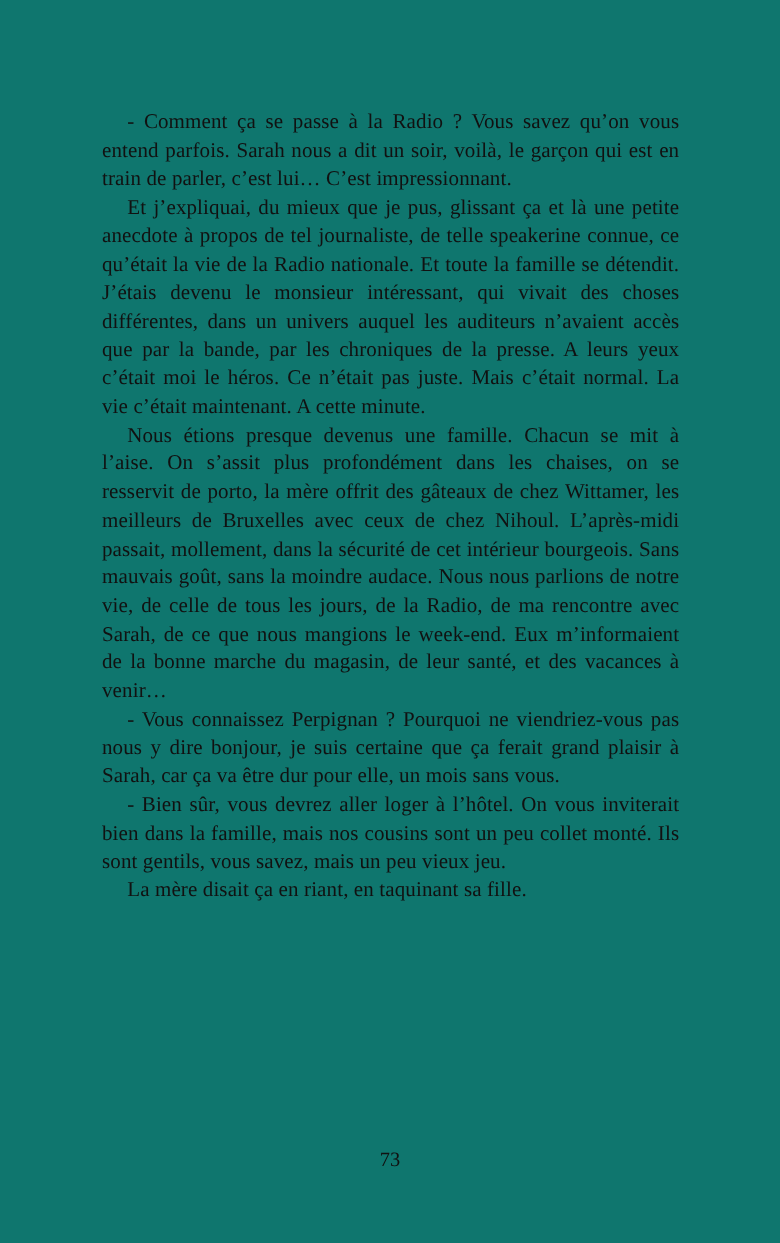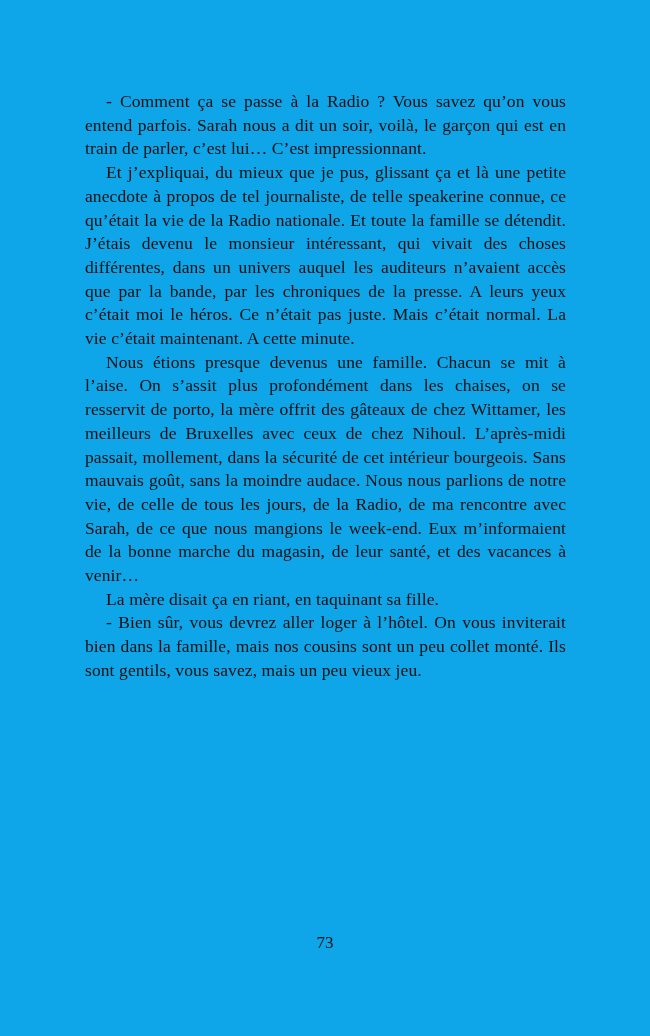--- a/index.html
+++ b/index.html
@@ -11,52 +11,53 @@
     width: 650px;
     height: 1036px;
     position: relative;
     font-family: "Liberation Serif", "DejaVu Serif", serif;
     color: #111111;
     overflow: hidden;
   }
   .page {
     position: absolute;
     inset: 0;
-    background: #0ea5e9;
+    background: #0f766e;
   }
   .text-block {
     position: absolute;
     left: 85px;
     top: 90px;
     width: 481px;
     text-align: justify;
     font-size: 17.5px;
     line-height: 23.7px;
     letter-spacing: 0.1px;
   }
   .text-block p {
     margin: 0;
     padding: 0;
     text-indent: 21px;
   }
   .page-number {
     position: absolute;
     left: 0;
     right: 0;
-    top: 931px;
+    top: 955px;
     text-align: center;
     font-size: 17px;
     line-height: 24px;
   }
 </style>
 </head>
 <body>
 
 <div class="page">
   <div class="text-block">
       <p>- Comment ça se passe à la Radio ? Vous savez qu’on vous entend parfois. Sarah nous a dit un soir, voilà, le garçon qui est en train de parler, c’est lui… C’est impressionnant.</p>
       <p>Et j’expliquai, du mieux que je pus, glissant ça et là une petite anecdote à propos de tel journaliste, de telle speakerine connue, ce qu’était la vie de la Radio nationale. Et toute la famille se détendit. J’étais devenu le monsieur intéressant, qui vivait des choses différentes, dans un univers auquel les auditeurs n’avaient accès que par la bande, par les chroniques de la presse. A leurs yeux c’était moi le héros. Ce n’était pas juste. Mais c’était normal. La vie c’était maintenant. A cette minute.</p>
       <p>Nous étions presque devenus une famille. Chacun se mit à l’aise. On s’assit plus profondément dans les chaises, on se resservit de porto, la mère offrit des gâteaux de chez Wittamer, les meilleurs de Bruxelles avec ceux de chez Nihoul. L’après-midi passait, mollement, dans la sécurité de cet intérieur bourgeois. Sans mauvais goût, sans la moindre audace. Nous nous parlions de notre vie, de celle de tous les jours, de la Radio, de ma rencontre avec Sarah, de ce que nous mangions le week-end. Eux m’informaient de la bonne marche du magasin, de leur santé, et des vacances à venir…</p>
+      <p>- Vous connaissez Perpignan ? Pourquoi ne viendriez-vous pas nous y dire bonjour, je suis certaine que ça ferait grand plaisir à Sarah, car ça va être dur pour elle, un mois sans vous.</p>
+      <p>- Bien sûr, vous devrez aller loger à l’hôtel. On vous inviterait bien dans la famille, mais nos cousins sont un peu collet monté. Ils sont gentils, vous savez, mais un peu vieux jeu.</p>
       <p>La mère disait ça en riant, en taquinant sa fille.</p>
-      <p>- Bien sûr, vous devrez aller loger à l’hôtel. On vous inviterait bien dans la famille, mais nos cousins sont un peu collet monté. Ils sont gentils, vous savez, mais un peu vieux jeu.</p>
     </div>
   <div class="page-number">73</div>
 </div>
 
 </body></html>

